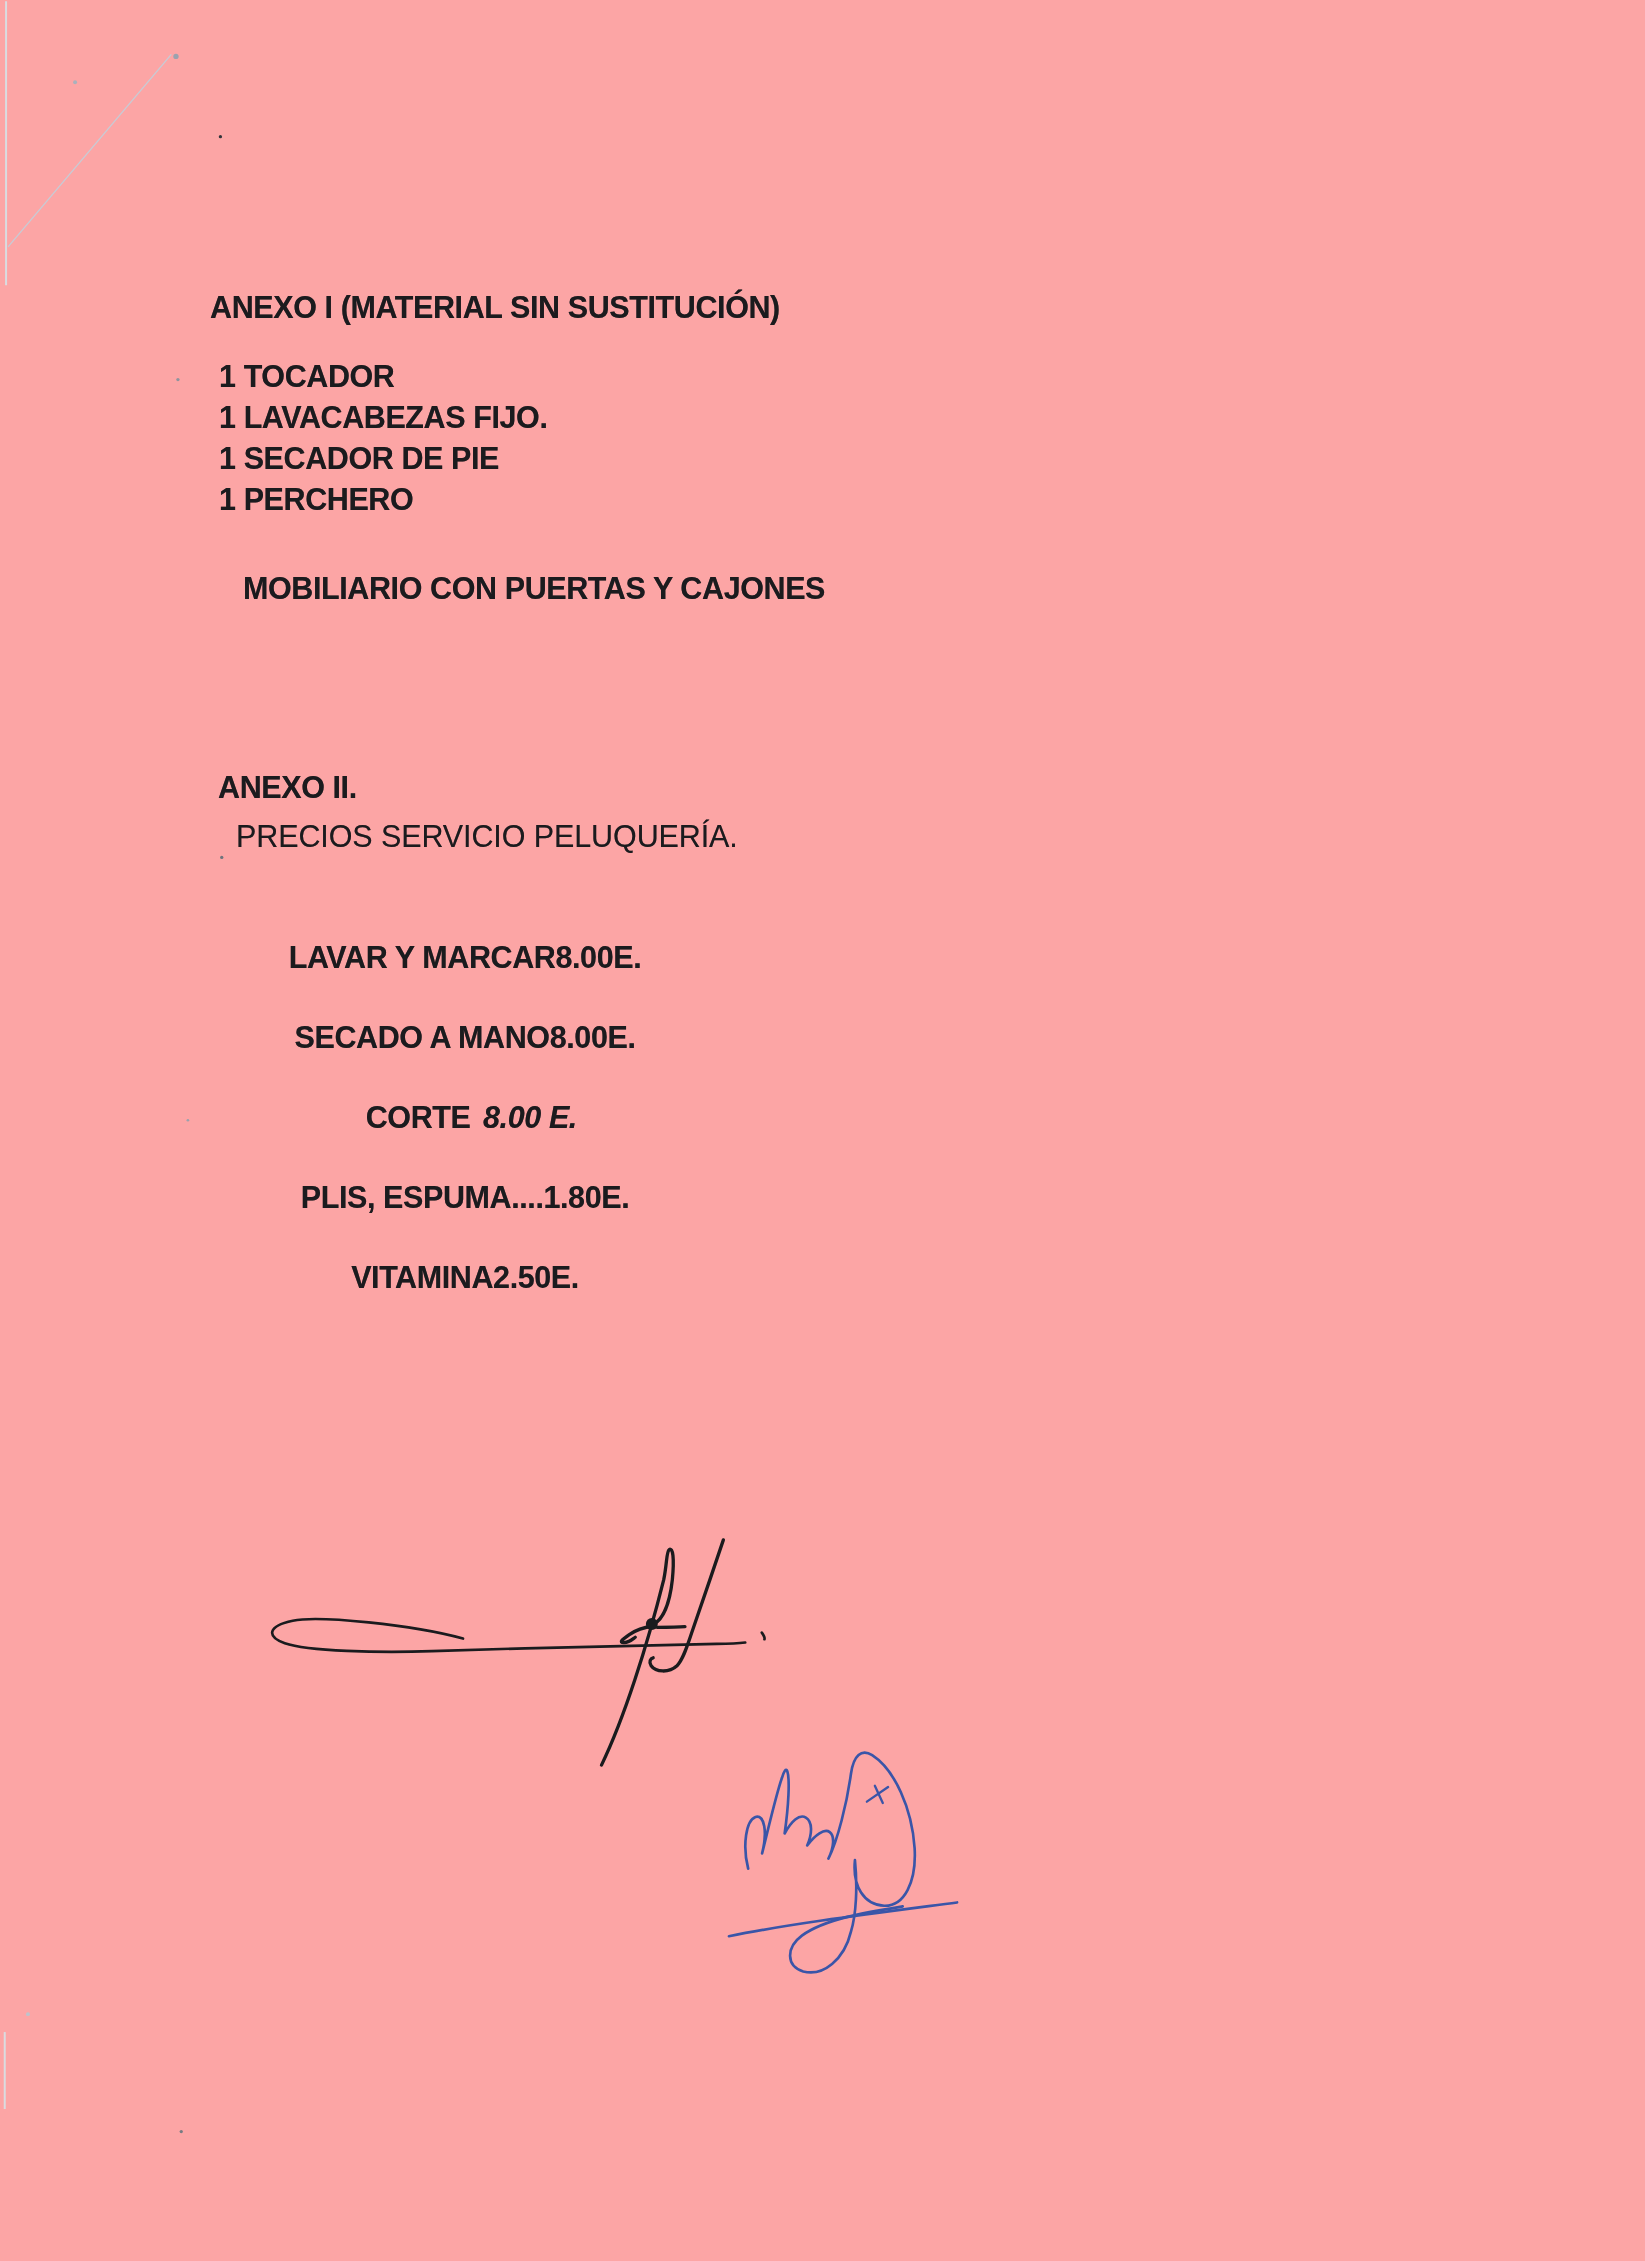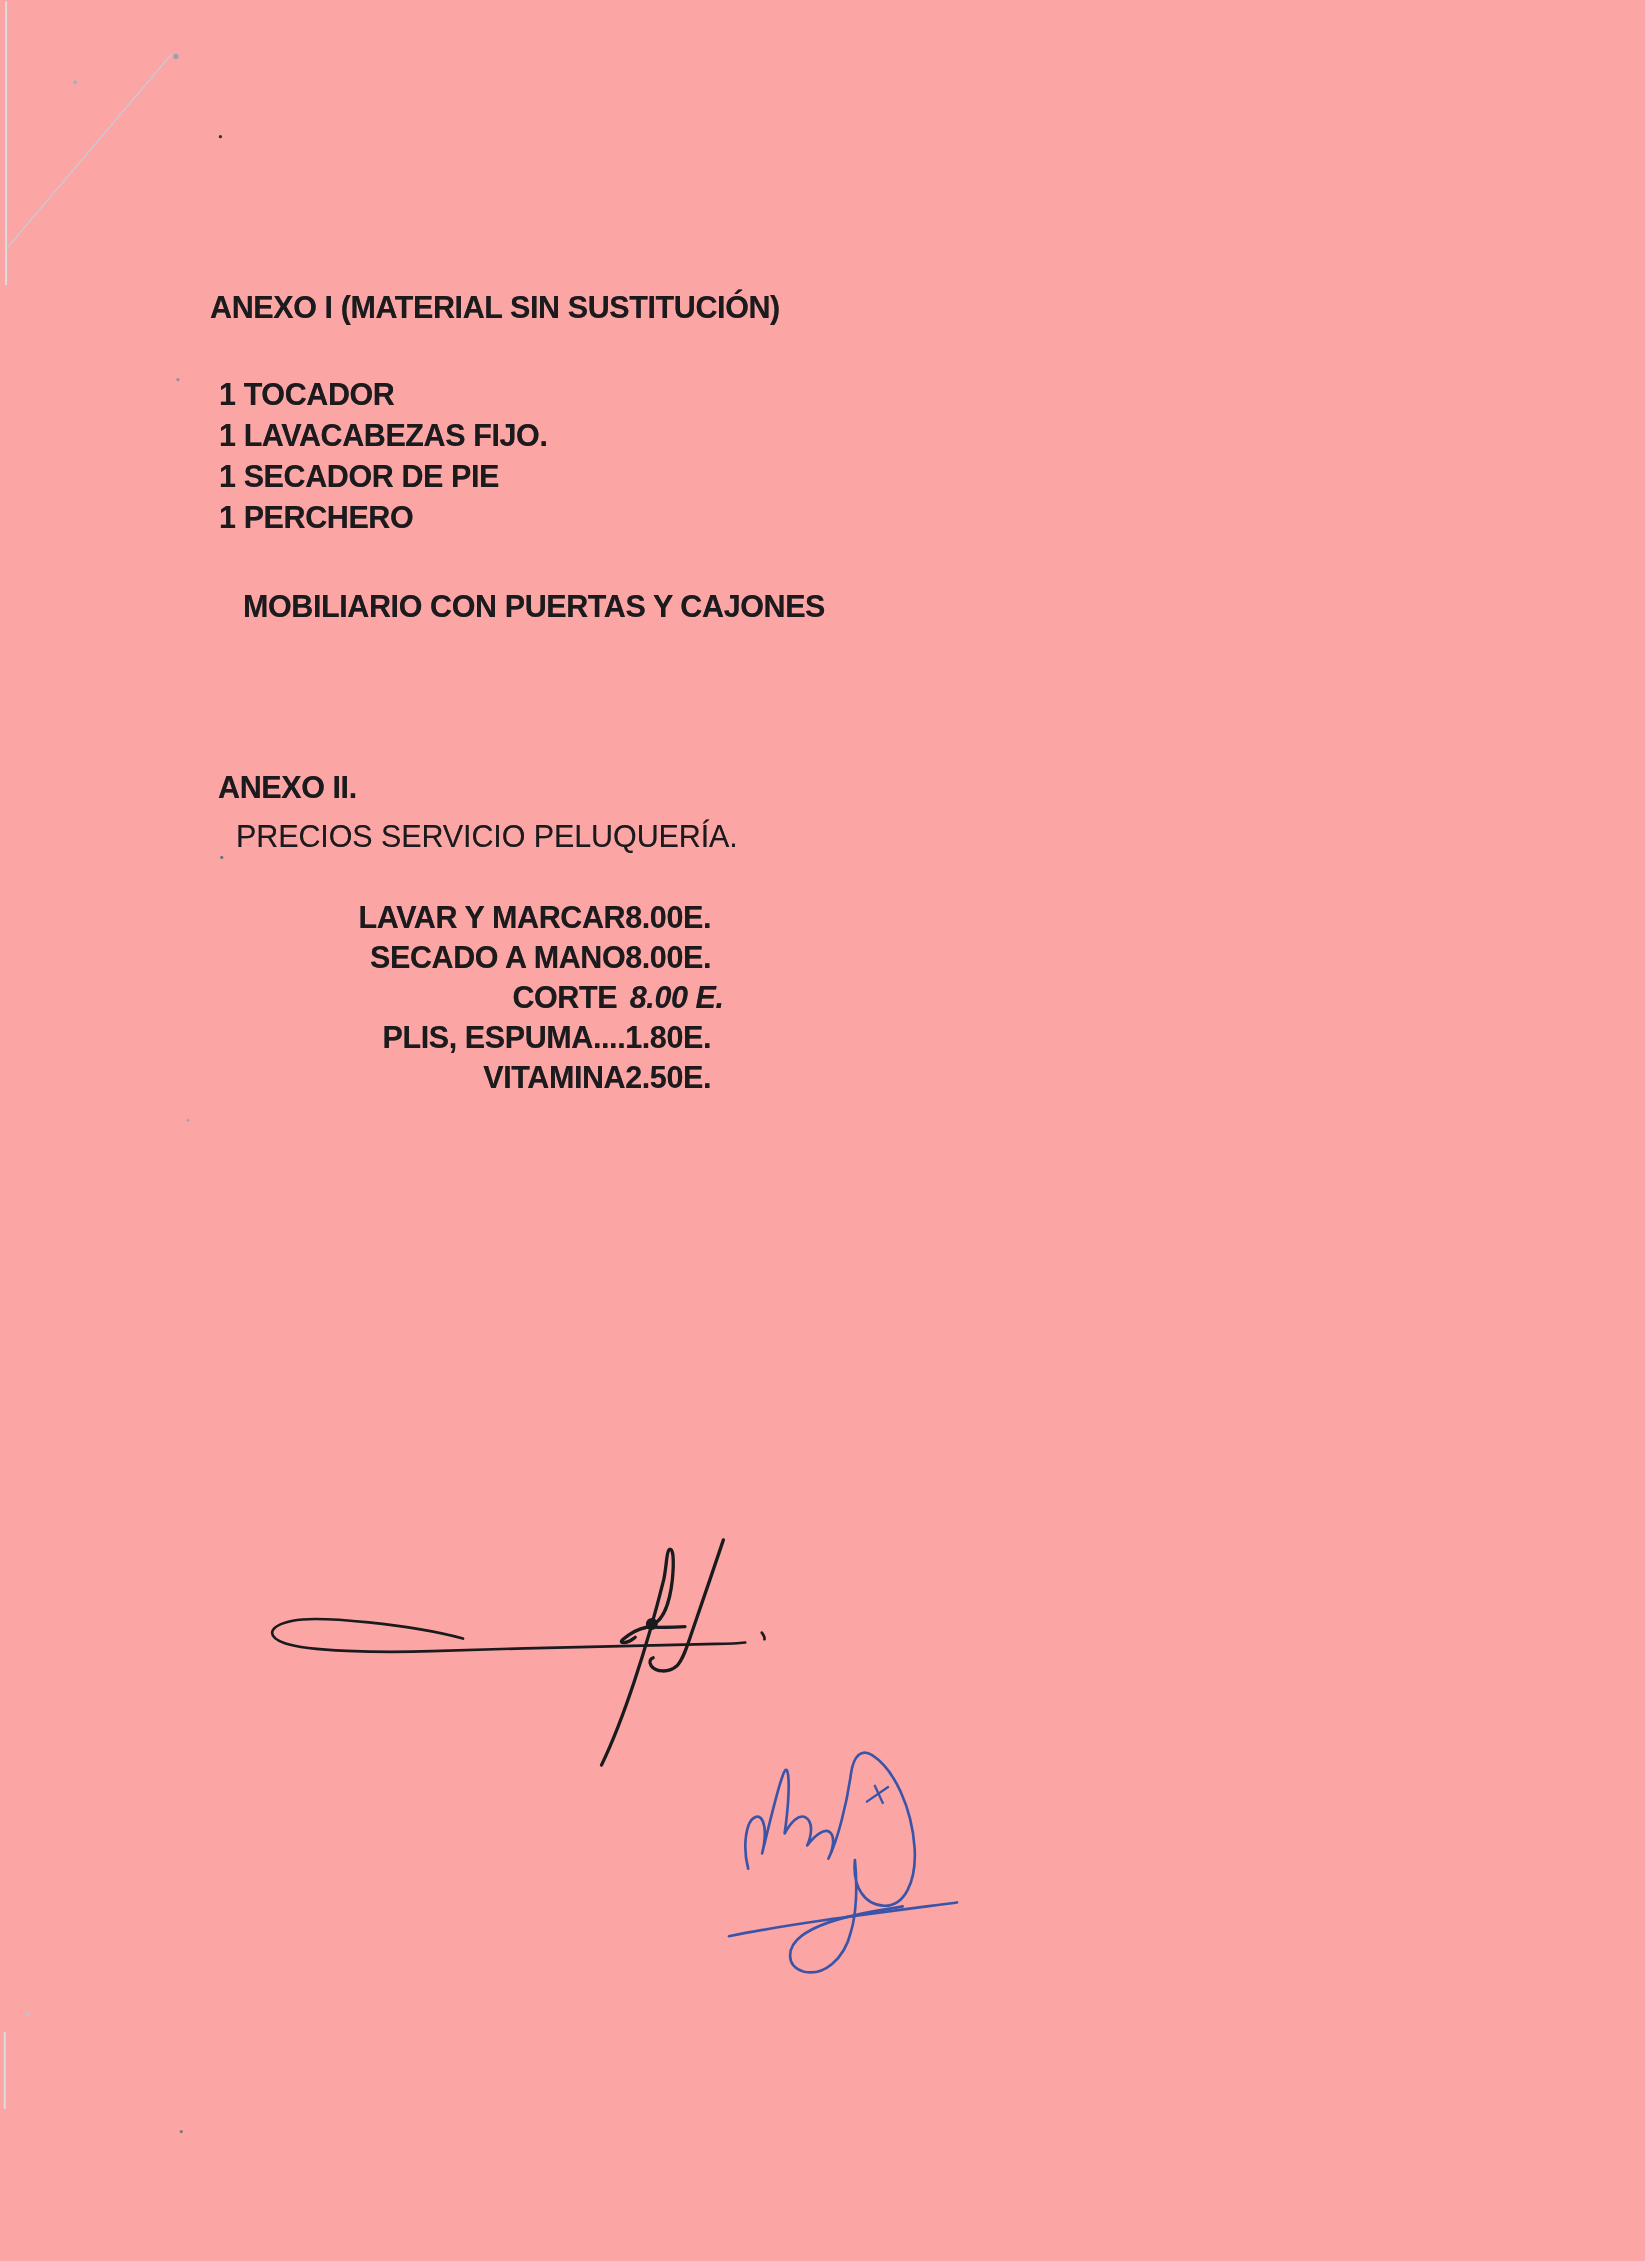--- a/index.html
+++ b/index.html
@@ -19,40 +19,41 @@
   .txt{
     position:absolute;
     white-space:pre;
     font-weight:700;
     font-size:30.5px;
     line-height:41px;
     letter-spacing:-0.4px;
     text-shadow:0 0 0.4px rgba(20,20,25,.55);
   }
   .annex1-title{left:210px;top:287px;}
-  .annex1-list{left:219px;top:374px;}
+  .annex1-list{left:219px;top:356px;}
   .annex1-list .list-item{height:41px;}
   .annex1-list .list-item.indent{padding-left:24px;margin-top:48px;}
   .annex2-title{left:218px;top:767px;}
   .annex2-subtitle{
     left:218px;top:816px;
     font-weight:400;
     letter-spacing:-0.1px;
     text-shadow:0 0 0.3px rgba(20,20,25,.45);
     margin-left:18px;
   }
   .price-list{
     position:absolute;left:219px;top:897px;width:492px;
   }
   .price-row{
-    display:flex;justify-content:flex-end;align-items:baseline;
+    display:flex;justify-content:center;align-items:baseline;
     height:40px;line-height:40px;
     font-weight:700;font-size:30.5px;letter-spacing:-0.4px;
     text-shadow:0 0 0.4px rgba(20,20,25,.55);
     white-space:pre;
+    margin-top:40px;
   }
   .price-row:nth-child(3) .price-value{transform:translateX(12.6px);font-style:italic;}
   .sig{position:absolute;pointer-events:none;}
   .sig path{fill:none;stroke-linecap:round;stroke-linejoin:round;}
   .sig-black{left:259px;top:1520px;}
   .sig-black path{stroke:var(--ink-black,#1a1b1e);}
   .sig-blue{left:717px;top:1739px;}
   .sig-blue path{stroke:var(--ink-blue,#3a55a8);}
 </style>
 </head>

